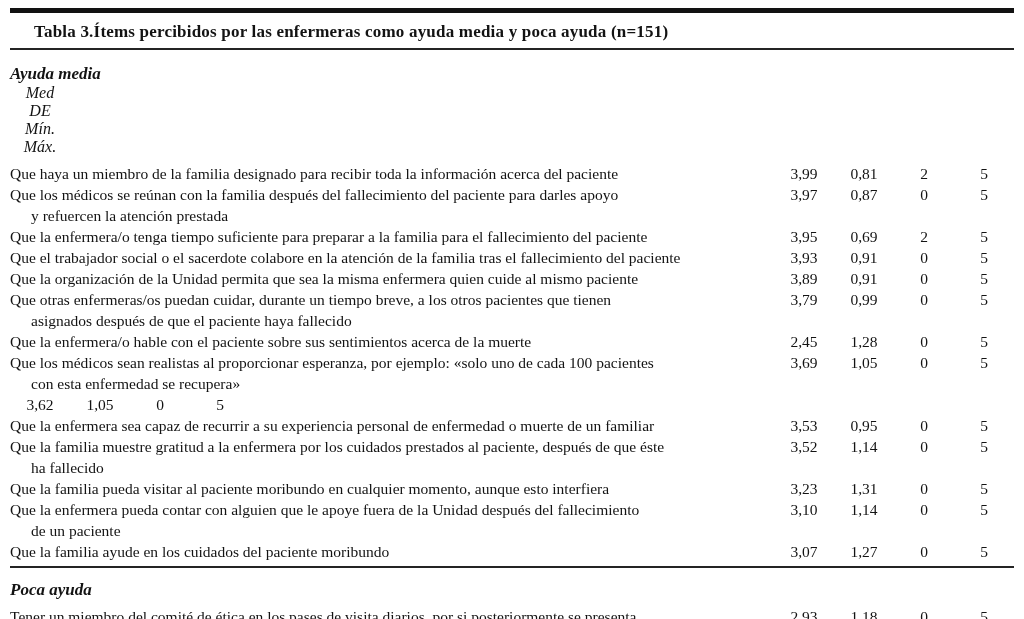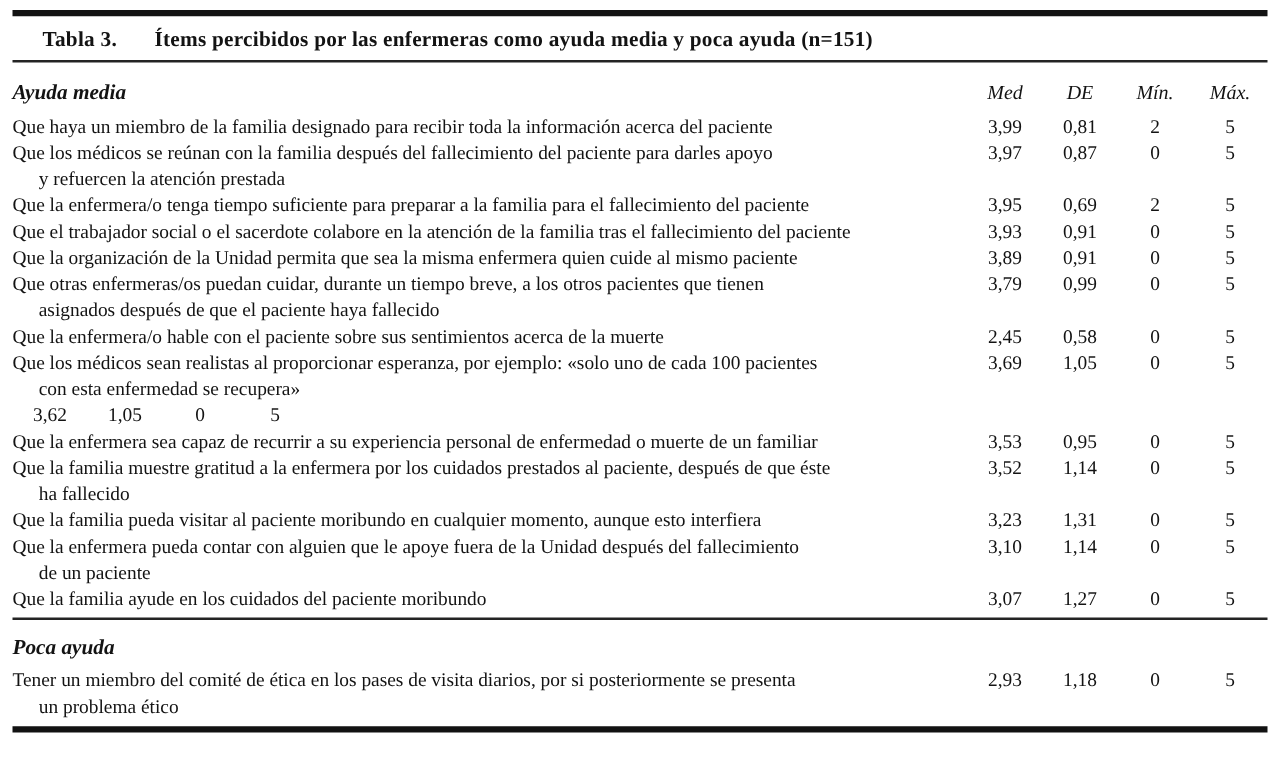--- a/index.html
+++ b/index.html
@@ -21,26 +21,27 @@
   .rule-thin.mid { margin-top: 4px; }
 
   .title-row {
     display: flex;
     align-items: baseline;
     padding: 9px 0 6px 24px;
     font-weight: bold;
     font-size: 17px;
     letter-spacing: 0.2px;
   }
-  .title-text { margin-left: 30px; }
+  .title-text { }
 
   .section-head-row {
     display: flex;
     align-items: baseline;
     padding: 14px 0 7px 0;
+    flex-direction: column;
   }
   .section-head-row.second { padding: 12px 0 6px 0; justify-content: flex-end; }
   .section-title {
     flex: 1;
     font-style: italic;
     font-weight: bold;
     font-size: 17px;
   }
   .col-head {
     width: 60px;
@@ -145,21 +146,21 @@
     <div class="val">0,99</div>
     <div class="val">0</div>
     <div class="val">5</div>
   </div>
 
   <div class="item-row">
     <div class="item-text">
             <div class="item-line">Que la enfermera/o hable con el paciente sobre sus sentimientos acerca de la muerte</div>
           </div>
     <div class="val">2,45</div>
-    <div class="val">0,58</div>
+    <div class="val">1,28</div>
     <div class="val">0</div>
     <div class="val">5</div>
   </div>
 
   <div class="item-row">
     <div class="item-text">
             <div class="item-line">Que los médicos sean realistas al proporcionar esperanza, por ejemplo: «solo uno de cada 100 pacientes</div>
             <div class="item-line cont">con esta enfermedad se recupera»</div>
           </div>
     <div class="val">3,69</div>

